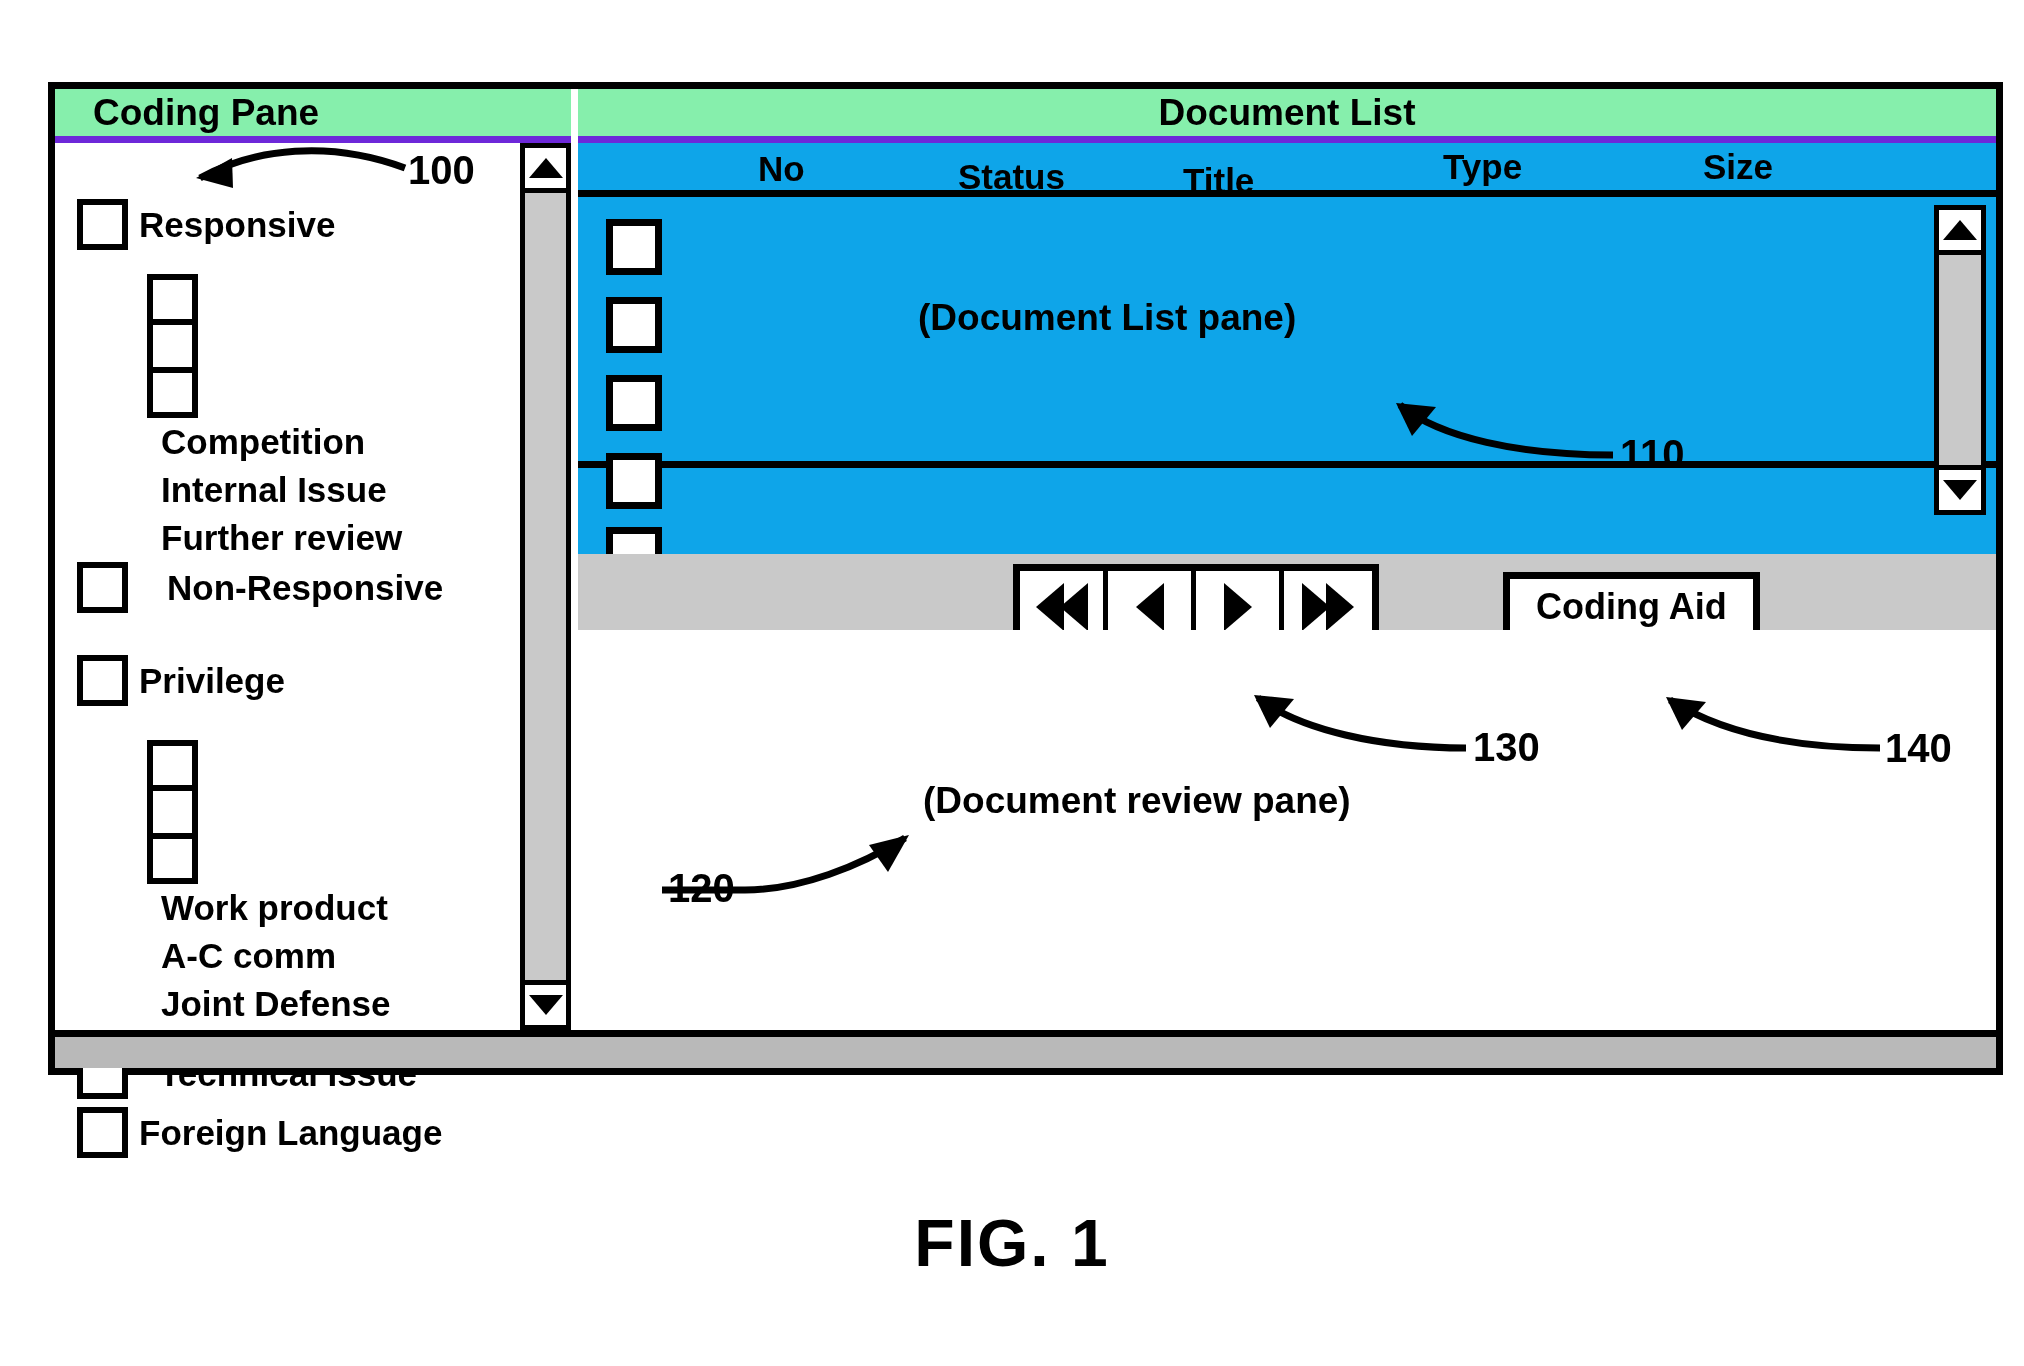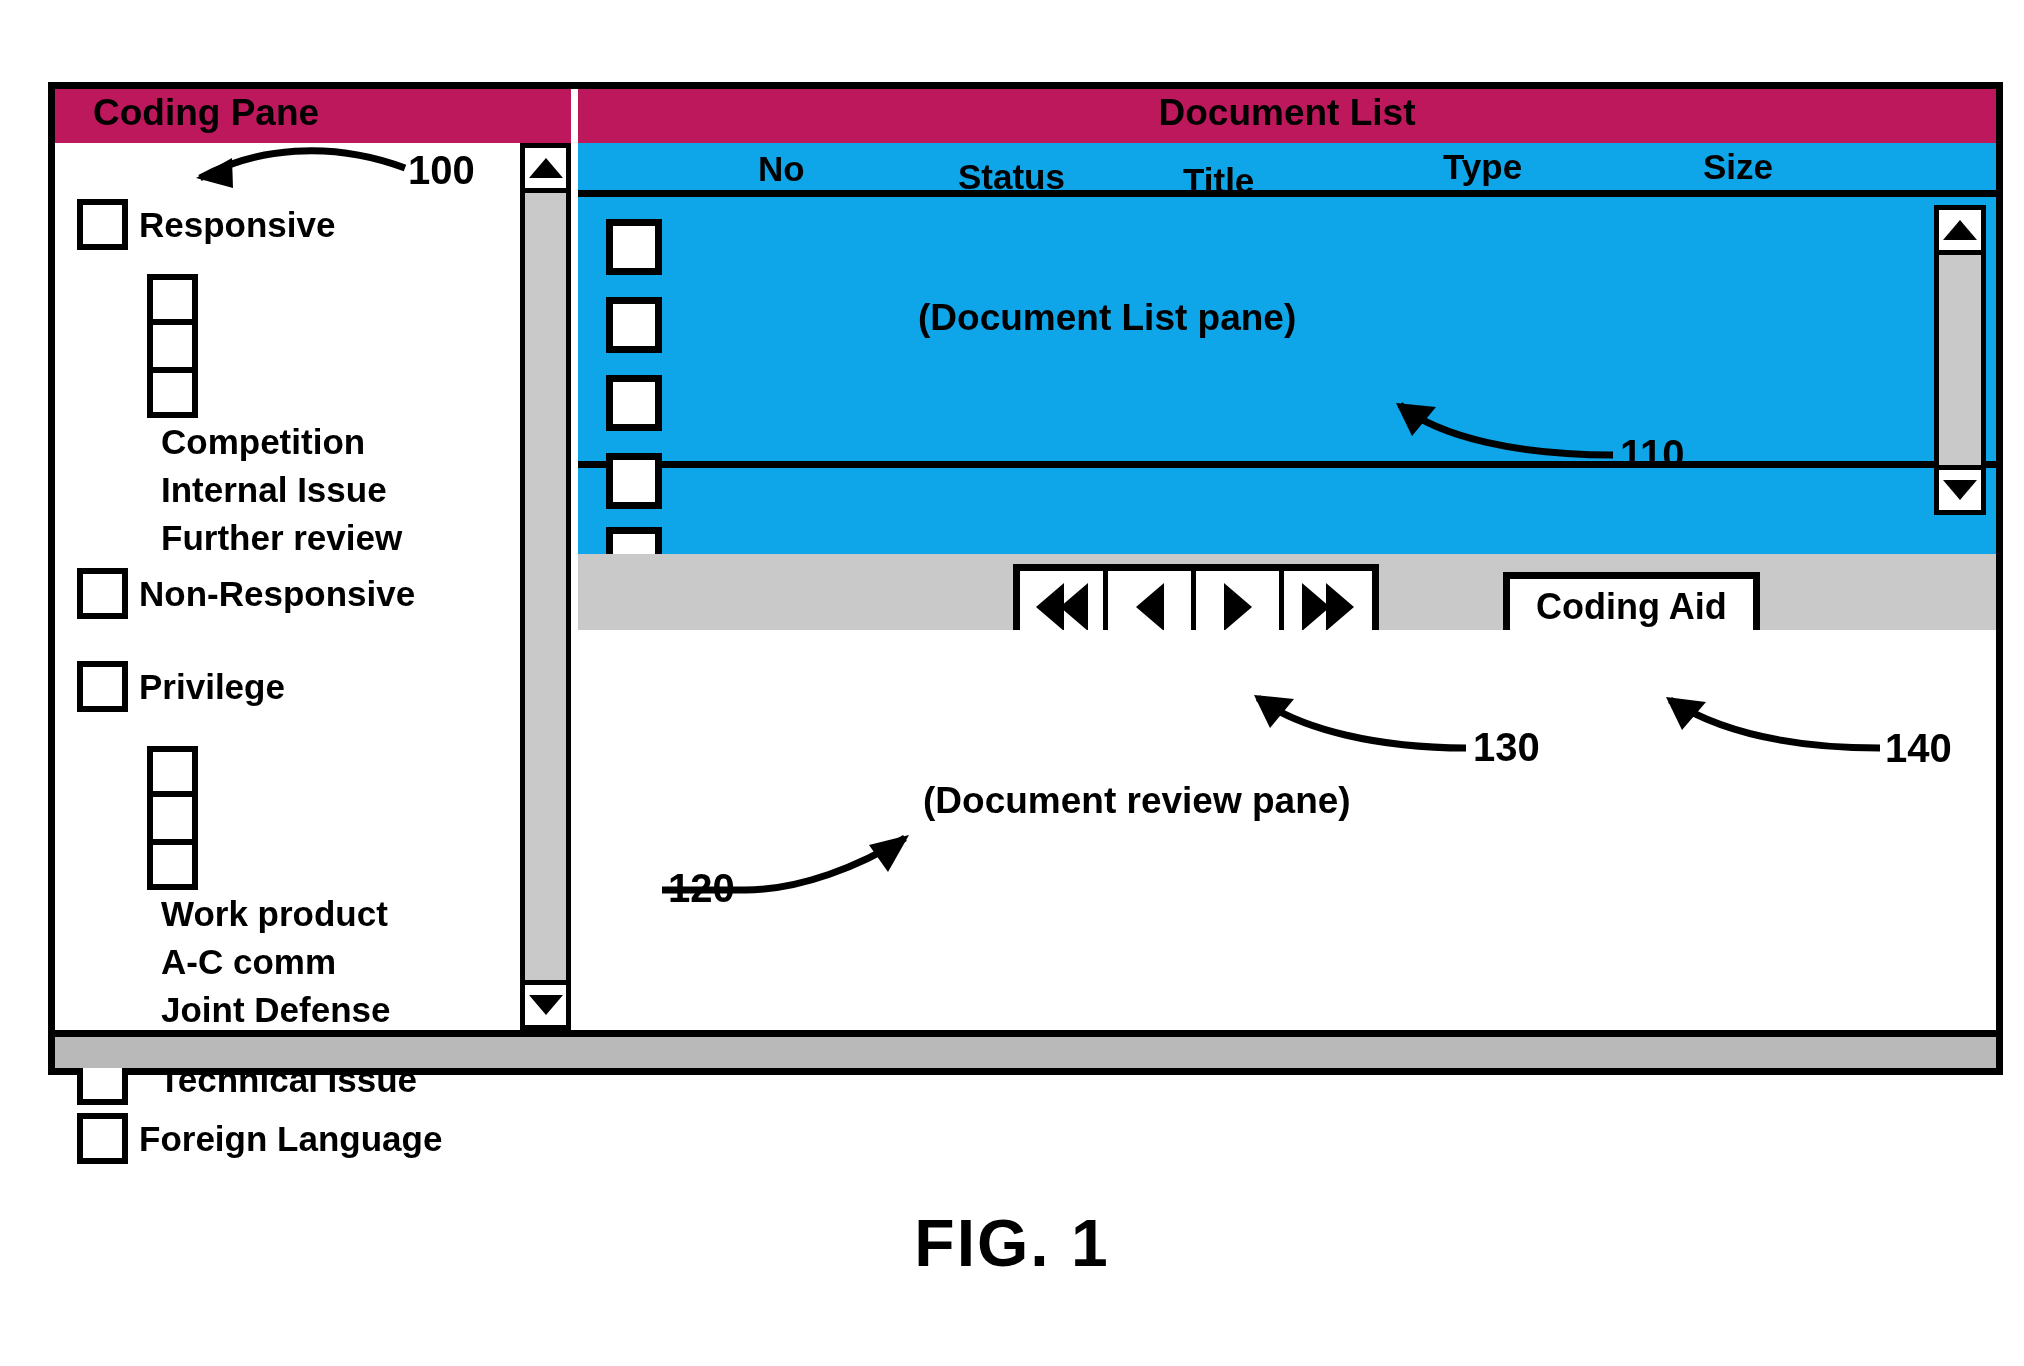--- a/index.html
+++ b/index.html
@@ -16,21 +16,21 @@
     border:7px solid #000;background:#fff;box-sizing:border-box;
   }
   
   #statusbar{
     position:absolute;left:0;bottom:0;width:100%;height:38px;
     background:#b9b9b9;border-top:7px solid #000;box-sizing:border-box;
   }
 
   
   .titlebar{
-    background:#be185d;border-bottom:7px solid #be185d;
+    background:#86efac;border-bottom:7px solid #6d28d9;
     display:flex;align-items:center;justify-content:center;
     font-weight:bold;box-sizing:border-box;
   }
   #coding-titlebar{
     position:absolute;left:0;top:0;width:516px;height:54px;
     font-size:37px;justify-content:flex-start;padding-left:38px;
   }
   #doclist-titlebar{
     position:absolute;left:523px;top:0;right:0;height:54px;
     font-size:37px;
@@ -163,21 +163,21 @@
             <span class="cb"></span>
             <span class="cb"></span>
           </div>
           <div class="group-labels">
             <span>Competition</span>
             <span>Internal Issue</span>
             <span>Further review</span>
           </div>
         </div>
 
-        <div class="cb-row" style="margin-top:6px;">
+        <div class="cb-row" style="gap:28px;">
           <span class="cb cb-top"></span>
           <span class="cb-label">Non-Responsive</span>
         </div>
 
         <div class="cb-row" style="margin-top:42px;">
           <span class="cb cb-top"></span>
           <span class="cb-label">Privilege</span>
         </div>
 
         <div class="group" style="margin-top:34px;">

